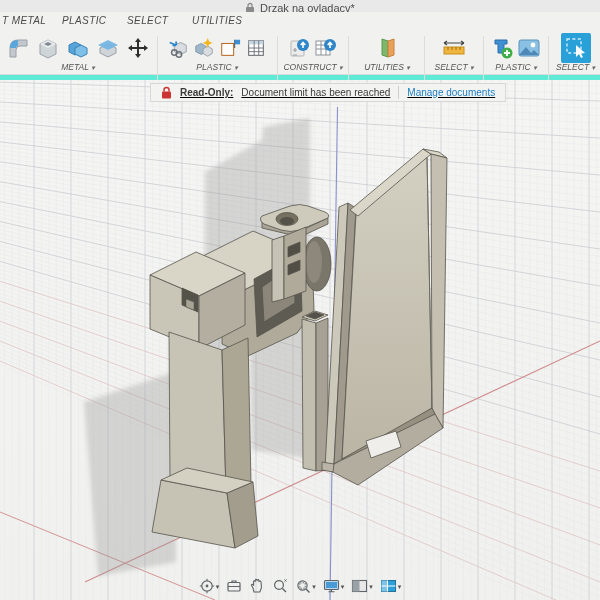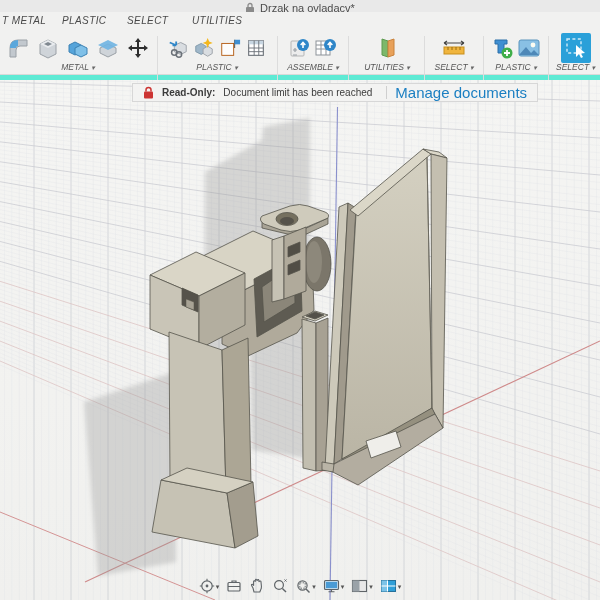--- a/index.html
+++ b/index.html
@@ -22,26 +22,26 @@
   .ticons{display:flex;align-items:center;justify-content:center;height:30px;gap:2px;}
   .tlabel{font-size:8.5px;color:#555;margin-top:-1px;white-space:nowrap;}
   .tlabel .caret{font-size:7px;color:#666;}
   .gsep{position:absolute;top:3px;height:52px;width:1px;background:#dcdcdc;}
   .tbtn{display:flex;align-items:center;justify-content:center;width:28px;height:28px;}
   .tbtn.small{width:24px;}
   .select-tile{width:30px;height:30px;background:#2aa0d9;border-radius:2px;
                display:flex;align-items:center;justify-content:center;}
 
   
-  .robar{position:absolute;left:132px;top:83px;height:19px;display:flex;align-items:center;
-         background:#f3f3f2;border:1px solid #d7d7d7;padding:6px 10px;gap:8px;z-index:5;}
+  .robar{position:absolute;left:150px;top:83px;height:19px;display:flex;align-items:center;
+         background:#f3f3f2;border:1px solid #d7d7d7;padding:6px 10px;gap:8px;z-index:5;text-decoration:underline;}
   .robar .ro-label{font-size:10px;font-weight:bold;color:#3c3c3c;}
-  .robar .ro-msg{font-size:10px;color:#3c3c3c;margin-right:6px;}
+  .robar .ro-msg{font-size:10px;color:#3c3c3c;}
   .robar .ro-sep{width:1px;height:13px;background:#cfcfcf;}
-  .robar .ro-link{font-size:15px;color:#1b7fc2;cursor:pointer;}
+  .robar .ro-link{font-size:10px;color:#1b7fc2;cursor:pointer;}
 
   
   .viewport{position:absolute;left:0;top:80px;width:600px;height:520px;}
 
   
   .bottomnav{position:absolute;left:0;bottom:5px;width:600px;display:flex;
              align-items:center;justify-content:center;gap:3px;z-index:6;}
   .bnbtn{display:flex;align-items:center;gap:1px;padding:1px 2px;border-radius:2px;cursor:pointer;}
   .bnbtn .bncaret{font-size:7px;color:#555;line-height:1;}
 </style>
@@ -159,21 +159,21 @@
               <rect x="2" y="5" width="14" height="14" fill="#fff" stroke="#8d9399" stroke-width="1"></rect>
               <line x1="2" y1="9" x2="16" y2="9" stroke="#8d9399"></line>
               <line x1="2" y1="13" x2="16" y2="13" stroke="#8d9399"></line>
               <line x1="7" y1="5" x2="7" y2="19" stroke="#8d9399"></line>
               <line x1="12" y1="5" x2="12" y2="19" stroke="#8d9399"></line>
               <circle cx="16" cy="9" r="6" fill="#2f86c8"></circle>
               <path d="M16 12 V7 M13.7 9 L16 6.5 L18.3 9" stroke="#fff" stroke-width="1.6" fill="none"></path>
             </svg>
             </span>
         </div>
-        <div class="tlabel"><span>ASSEMBLE</span> <span class="caret">▾</span></div>
+        <div class="tlabel"><span>CONSTRUCT</span> <span class="caret">▾</span></div>
       </div>
       <div class="gsep" style="left:348px"></div>
 
       <div class="tgroup" style="left:351px;width:72px">
         <div class="ticons">
           <span class="tbtn">
             <svg width="26" height="26" viewBox="0 0 26 26">
               <path d="M8 4 L14 6 L14 22 L8 20 Z" fill="#7cb86a" stroke="#5c9a4e" stroke-width="1"></path>
               <path d="M14 6 L20 4 L20 20 L14 22 Z" fill="#e8a15a" stroke="#c9823b" stroke-width="1"></path>
             </svg>

